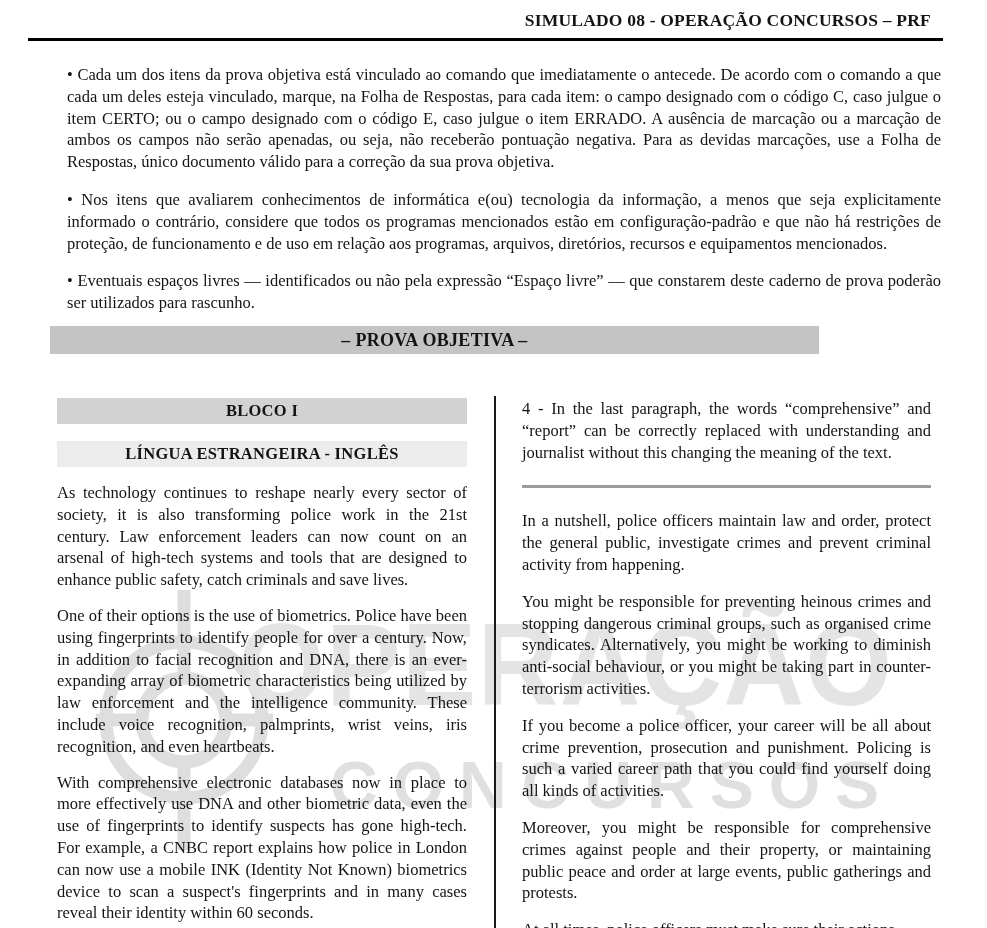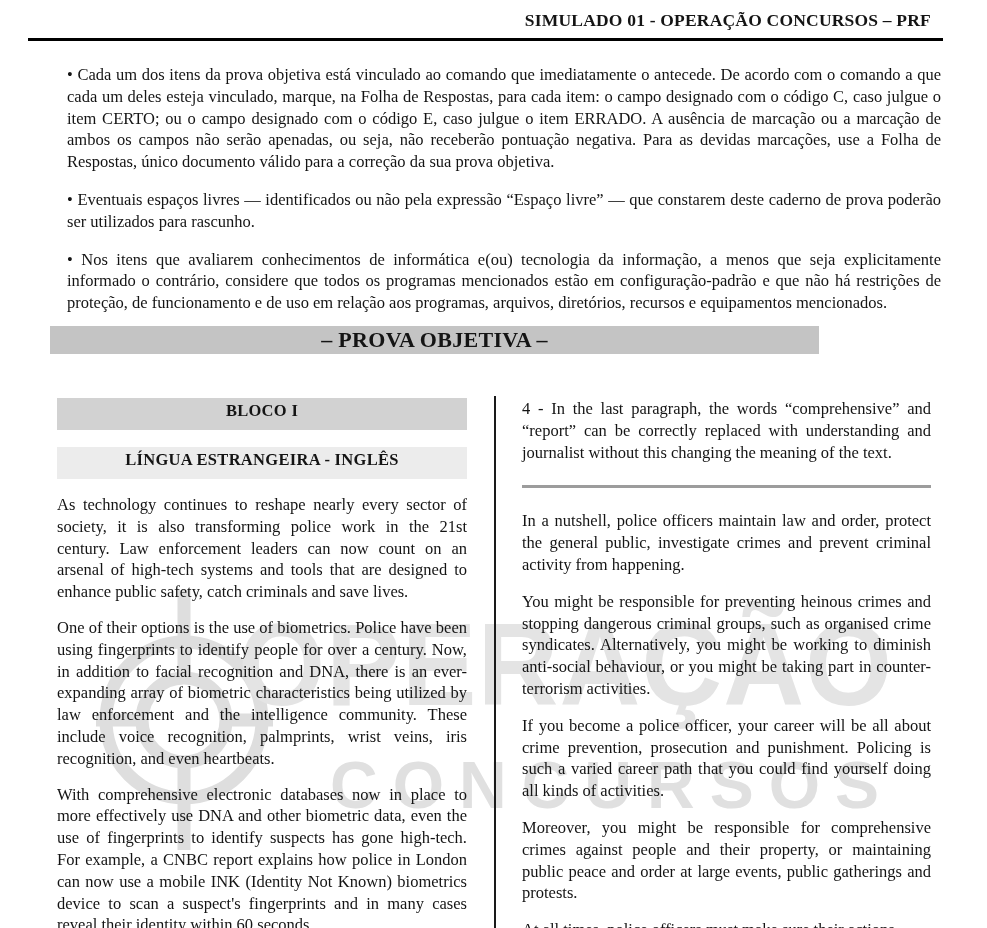--- a/index.html
+++ b/index.html
@@ -41,35 +41,35 @@
   .intro{
     position:absolute;top:64px;left:67px;width:874px;
     font-size:16.5px;line-height:21.8px;text-align:justify;
     z-index:1;
   }
   .intro p{margin:0 0 16px 0;}
   
   .section-bar{
     position:absolute;top:326px;left:50px;width:769px;height:28px;
     background:#c4c4c4;
-    text-align:center;font-weight:bold;font-size:22px;line-height:28px;
+    text-align:center;font-weight:bold;font-size:18px;line-height:28px;
     z-index:1;letter-spacing:.3px;
   }
   
   .col{
     position:absolute;top:398px;
     font-size:16.5px;line-height:21.8px;text-align:justify;
     z-index:1;
   }
   .col p{margin:0 0 14px 0;}
   .col-left{left:57px;width:410px;}
   .col-right{left:522px;width:409px;}
   .col-right p{margin:0 0 15px 0;}
   .title-bar{
-    height:32px;line-height:26px;text-align:center;
+    height:26px;line-height:26px;text-align:center;
     font-weight:bold;font-size:16.5px;letter-spacing:.3px;
   }
   .bar-dark{background:#d2d2d2;}
   .bar-light{background:#ececec;margin-top:17px;margin-bottom:15px;}
   .v-divider{
     position:absolute;left:494px;top:396px;width:2px;height:532px;
     background:#1a1a1a;z-index:1;
   }
   .q-divider{
     height:3px;background:#9c9c9c;border:0;
@@ -89,27 +89,27 @@
         <line x1="92" y1="2" x2="92" y2="90"></line>
         <line x1="92" y1="174" x2="92" y2="262"></line>
         <line x1="4" y1="132" x2="50" y2="132"></line>
         <line x1="134" y1="132" x2="181" y2="132"></line>
       </g>
     </svg>
     <div class="wm-text-1">OPERAÇÃO</div>
     <div class="wm-text-2">CONCURSOS</div>
   </div>
 
-  <div class="header-title">SIMULADO 01 - OPERAÇÃO CONCURSOS – PRF</div>
+  <div class="header-title">SIMULADO 08 - OPERAÇÃO CONCURSOS – PRF</div>
   <div class="header-rule"></div>
 
   <div class="intro">
     <p>• Cada um dos itens da prova objetiva está vinculado ao comando que imediatamente o antecede. De acordo com o comando a que cada um deles esteja vinculado, marque, na Folha de Respostas, para cada item: o campo designado com o código C, caso julgue o item CERTO; ou o campo designado com o código E, caso julgue o item ERRADO. A ausência de marcação ou a marcação de ambos os campos não serão apenadas, ou seja, não receberão pontuação negativa. Para as devidas marcações, use a Folha de Respostas, único documento válido para a correção da sua prova objetiva.</p>
+    <p>• Nos itens que avaliarem conhecimentos de informática e(ou) tecnologia da informação, a menos que seja explicitamente informado o contrário, considere que todos os programas mencionados estão em configuração-padrão e que não há restrições de proteção, de funcionamento e de uso em relação aos programas, arquivos, diretórios, recursos e equipamentos mencionados.</p>
     <p>• Eventuais espaços livres — identificados ou não pela expressão “Espaço livre” — que constarem deste caderno de prova poderão ser utilizados para rascunho.</p>
-    <p>• Nos itens que avaliarem conhecimentos de informática e(ou) tecnologia da informação, a menos que seja explicitamente informado o contrário, considere que todos os programas mencionados estão em configuração-padrão e que não há restrições de proteção, de funcionamento e de uso em relação aos programas, arquivos, diretórios, recursos e equipamentos mencionados.</p>
   </div>
 
   <div class="section-bar">
     <span>– PROVA OBJETIVA –</span>
   </div>
 
   <div class="col col-left">
     <div class="title-bar bar-dark">BLOCO I</div>
     <div class="title-bar bar-light">LÍNGUA ESTRANGEIRA - INGLÊS</div>
     <p>As technology continues to reshape nearly every sector of society, it is also transforming police work in the 21st century. Law enforcement leaders can now count on an arsenal of high-tech systems and tools that are designed to enhance public safety, catch criminals and save lives.</p>

